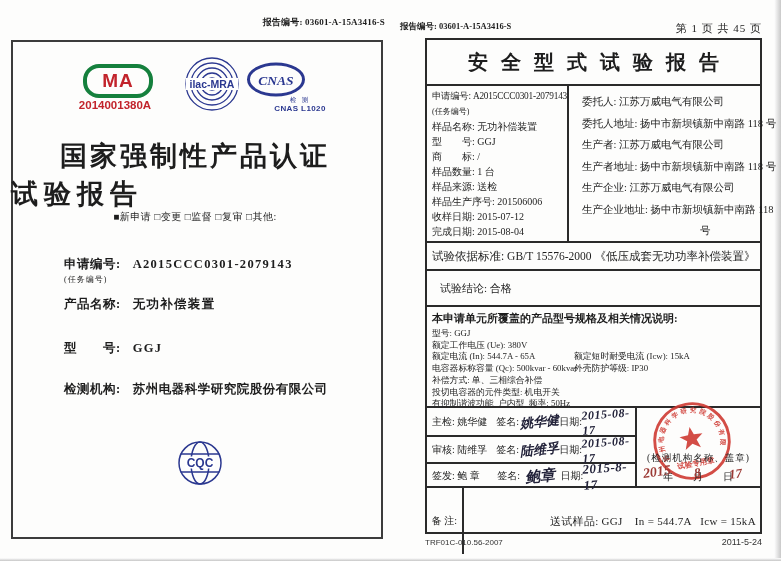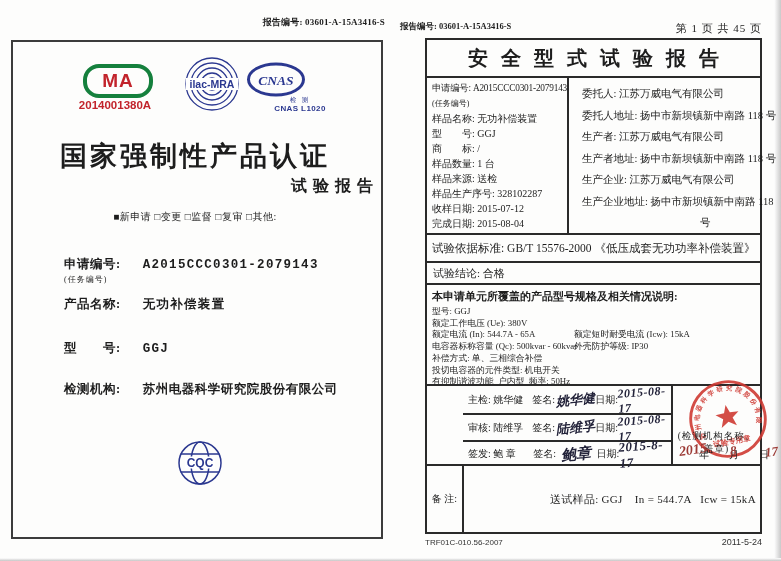--- a/index.html
+++ b/index.html
@@ -22,58 +22,58 @@
   .cma-box{left:83px;top:64px;width:62px;height:26px;border:4px solid #15803d;border-radius:16px;
            display:flex;align-items:center;justify-content:center;}
   .cma-text{color:#c2232b;font-weight:700;font-size:19px;letter-spacing:1px;font-family:"Liberation Sans",sans-serif;}
   .cma-caption{left:69px;top:99px;width:92px;text-align:center;color:#c2232b;font-size:11.5px;font-weight:700;
                font-family:"Liberation Sans",sans-serif;}
   .cnas-caption{left:246px;top:97px;width:60px;text-align:center;color:#2b3890;line-height:1;margin-left:24px;}
   .cnas-caption .t{font-size:6.5px;letter-spacing:2px;}
   .cnas-caption .b{font-size:8px;font-weight:700;letter-spacing:.4px;font-family:"Liberation Sans",sans-serif;margin-top:1px;}
 
   .lp-title1{left:11px;top:138px;width:368px;text-align:center;font-size:27px;font-weight:600;letter-spacing:3px;}
-  .lp-title2{left:11px;top:176px;width:368px;text-align:right;font-size:16px;font-weight:600;letter-spacing:6px;}
+  .lp-title2{left:11px;top:176px;width:368px;text-align:left;font-size:27px;font-weight:600;letter-spacing:6px;}
   .lp-checkline{left:11px;top:210px;width:368px;text-align:center;font-size:10px;letter-spacing:.5px;}
 
   .lp-field{left:64px;font-size:12.5px;font-weight:600;letter-spacing:.5px;}
-  .lp-field .val{margin-left:22px;letter-spacing:1.3px;font-family:Liberation Mono, monospace;}
+  .lp-field .val{margin-left:12px;letter-spacing:1.3px;}
   .lp-note{left:64px;top:274px;font-size:8px;letter-spacing:1px;}
 
   
   .rp-header-left{left:400px;top:21px;font-size:8.5px;font-weight:700;}
   .rp-header-right{left:652px;top:21px;width:110px;text-align:right;font-size:11px;font-weight:400;letter-spacing:1px;}
 
   .rp-table{left:425px;top:38px;width:333px;height:492px;border:2px solid #2a2a2a;
             display:flex;flex-direction:column;background:transparent;}
   .rp-row{box-sizing:border-box;flex:none;}
   .bt{border-top:2px solid #2a2a2a;}
 
-  .row-title{height:36px;display:flex;align-items:center;justify-content:center;
+  .row-title{height:44px;display:flex;align-items:center;justify-content:center;
              font-size:20px;font-weight:700;letter-spacing:13px;padding-left:13px;}
   .row-info{height:157px;display:flex;}
   .info-left{width:149px;box-sizing:border-box;border-right:2px solid #2a2a2a;padding:3px 0 0 5px;}
   .info-left .ln{font-size:10px;line-height:15px;}
   .info-left .ln.first{font-size:9.3px;letter-spacing:-.2px;}
   .info-left .ln.small{font-size:8px;}
   .info-right{flex:1;padding:5px 0 0 5px;margin-left:8px;}
   .info-right .ln{font-size:10.5px;line-height:21.5px;}
   .info-right .ln.wrap{padding-left:118px;}
 
   .row-standard{height:28px;display:flex;align-items:center;padding-left:5px;font-size:11.5px;}
-  .row-conclusion{height:22px;display:flex;align-items:center;padding-left:6px;font-size:11px;}
+  .row-conclusion{height:36px;display:flex;align-items:center;padding-left:13px;font-size:11px;}
 
   .row-coverage{height:101px;padding:4px 0 0 5px;box-sizing:border-box;}
   .cov-head{font-size:11px;font-weight:700;margin-bottom:2px;}
   .cov-ln{font-size:8.8px;line-height:11.7px;}
   .cov-c1{display:inline-block;width:142px;white-space:pre;vertical-align:top;}
   .cov-c2{white-space:pre;}
 
   .row-sig{height:80px;display:flex;}
-  .sig-left{width:208px;padding-left:36px;}
+  .sig-left{width:208px;}
   .sig-row{box-sizing:border-box;display:flex;align-items:center;padding-left:5px;font-size:10px;}
   .sig-row .role{display:inline-block;width:74px;white-space:pre;}
   .sig-row .lbl{white-space:pre;}
   .sig-row .scr{display:inline-block;width:46px;text-align:center;}
   .hand{font-style:italic;font-weight:600;color:#23233a;display:inline-block;transform:rotate(-6deg);font-size:13px;}
   .hand-date{font-style:italic;font-weight:600;color:#23233a;display:inline-block;transform:rotate(-4deg);
              font-size:12px;letter-spacing:.5px;}
   .sig-stamp{flex:1;border-left:2px solid #2a2a2a;position:relative;}
   .stamp-caption{position:absolute;left:0;top:44px;width:100%;text-align:center;font-size:9.5px;letter-spacing:1px;}
   .stamp-dateline{position:absolute;left:26px;top:62px;font-size:10px;}
@@ -167,21 +167,21 @@
 
     <div class="rp-row row-info bt">
       <div class="info-left">
         <div class="ln first pre">申请编号: A2015CCC0301-2079143</div>
         <div class="ln small pre">(任务编号)</div>
         <div class="ln pre">样品名称: 无功补偿装置</div>
         <div class="ln pre">型　　号: GGJ</div>
         <div class="ln pre">商　　标: /</div>
         <div class="ln pre">样品数量: 1 台</div>
         <div class="ln pre">样品来源: 送检</div>
-        <div class="ln pre">样品生产序号: 328102287</div>
+        <div class="ln pre">样品生产序号: 201506006</div>
         <div class="ln pre">收样日期: 2015-07-12</div>
         <div class="ln pre">完成日期: 2015-08-04</div>
       </div>
       <div class="info-right">
         <div class="ln pre">委托人: 江苏万威电气有限公司</div>
         <div class="ln pre">委托人地址: 扬中市新坝镇新中南路 118 号</div>
         <div class="ln pre">生产者: 江苏万威电气有限公司</div>
         <div class="ln pre">生产者地址: 扬中市新坝镇新中南路 118 号</div>
         <div class="ln pre">生产企业: 江苏万威电气有限公司</div>
         <div class="ln pre">生产企业地址: 扬中市新坝镇新中南路 118</div>

